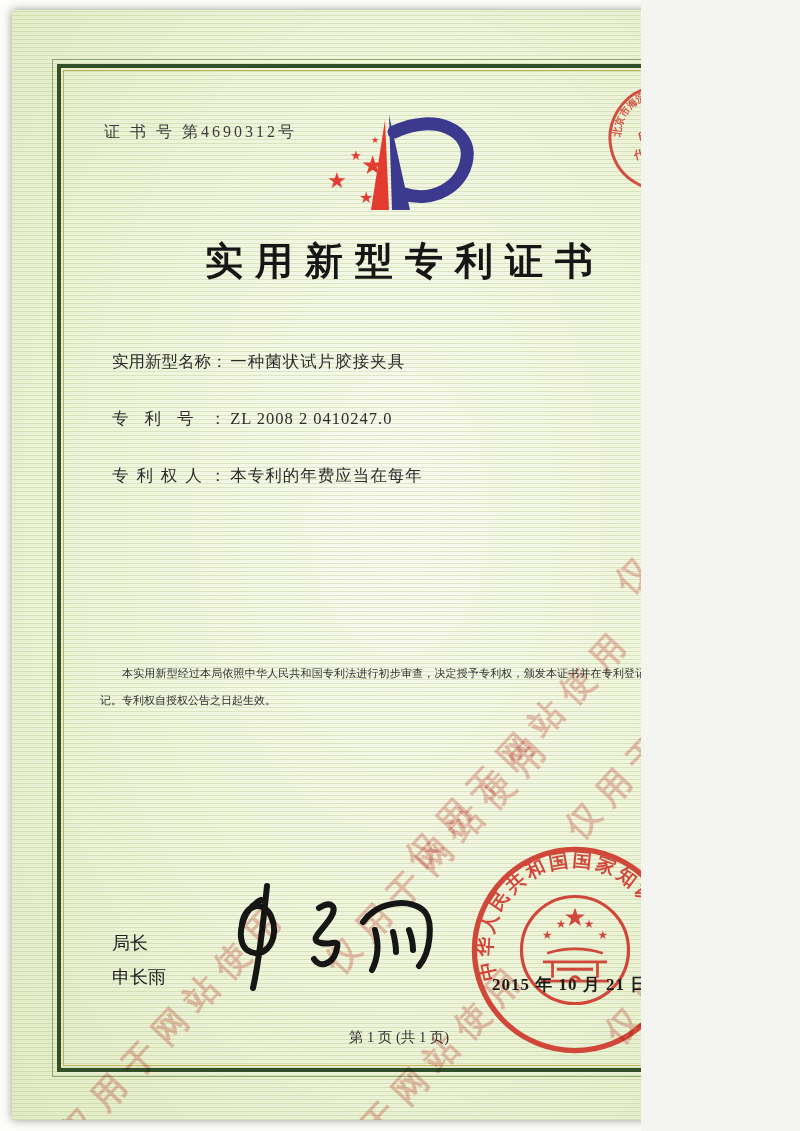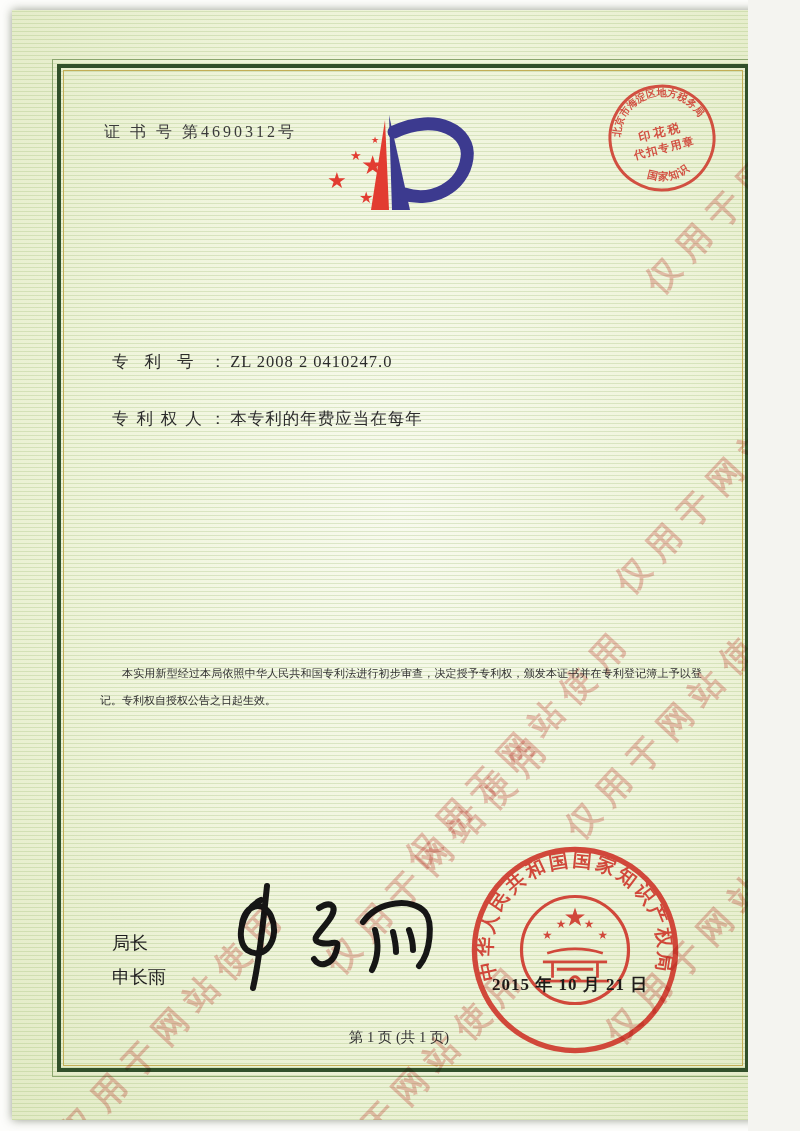--- a/index.html
+++ b/index.html
@@ -1,16 +1,16 @@
 <!DOCTYPE html>
 <html><head>
 <meta charset="utf-8">
 <style>
   html,body{margin:0;padding:0;background:#f4f4f0;}
-  .page{position:relative;width:748px;height:1131px;background:#fdfdfb;overflow:hidden;
+  .page{position:relative;width:641px;height:1131px;background:#fdfdfb;overflow:hidden;
         font-family:"Liberation Serif","DejaVu Serif",serif;color:#2e2e2e;}
   .paper{position:absolute;left:12px;top:10px;width:774px;height:1110px;overflow:hidden;
     background:
       repeating-linear-gradient(0deg, rgba(150,185,105,.28) 0px, rgba(150,185,105,.28) 1px, rgba(0,0,0,0) 1px, rgba(0,0,0,0) 4px),
       radial-gradient(ellipse at 50% 45%, #f8faee 0%, #eff4db 55%, #e2eac5 100%);
     box-shadow:0 0 9px rgba(50,60,35,.5);}
   .frame{position:absolute;left:45px;right:37px;top:54px;bottom:48px;border:4px solid #31502a;}
   .frame::before{content:"";position:absolute;inset:-9px;border:1px solid rgba(125,155,95,.85);}
   .frame::after{content:"";position:absolute;inset:2px;border:1px solid #c3ae56;}
 
@@ -67,22 +67,27 @@
       <polygon points="66,10 52,100 70,100" fill="#e23c31"></polygon>
       <polygon points="70,5 73,100 91,100" fill="#3c3a8f"></polygon>
       <path d="M75,22 C118,2 152,22 148,48 C144,78 112,93 85,84" fill="none" stroke="#3c3a8f" stroke-width="13" stroke-linecap="round"></path>
       <text x="8" y="78" font-size="22" fill="#e23c31">★</text>
       <text x="42" y="64" font-size="26" fill="#e23c31">★</text>
       <text x="31" y="50" font-size="13" fill="#e23c31">★</text>
       <text x="52" y="33" font-size="9" fill="#e23c31">★</text>
       <text x="40" y="93" font-size="16" fill="#e23c31">★</text>
     </svg>
 
+    <div class="title">实用新型专利证书</div>
 
     <div class="fields">
+      <div class="field">
+        <span class="f-label">实用新型名称</span>
+        <span class="f-value">一种菌状试片胶接夹具</span>
+      </div>
       <div class="field">
         <span class="f-label">专利号</span>
         <span class="f-value">ZL 2008 2 0410247.0</span>
       </div>
       <div class="field">
         <span class="f-label">专利权人</span>
         <span class="f-value">本专利的年费应当在每年</span>
       </div>
     </div>
 

